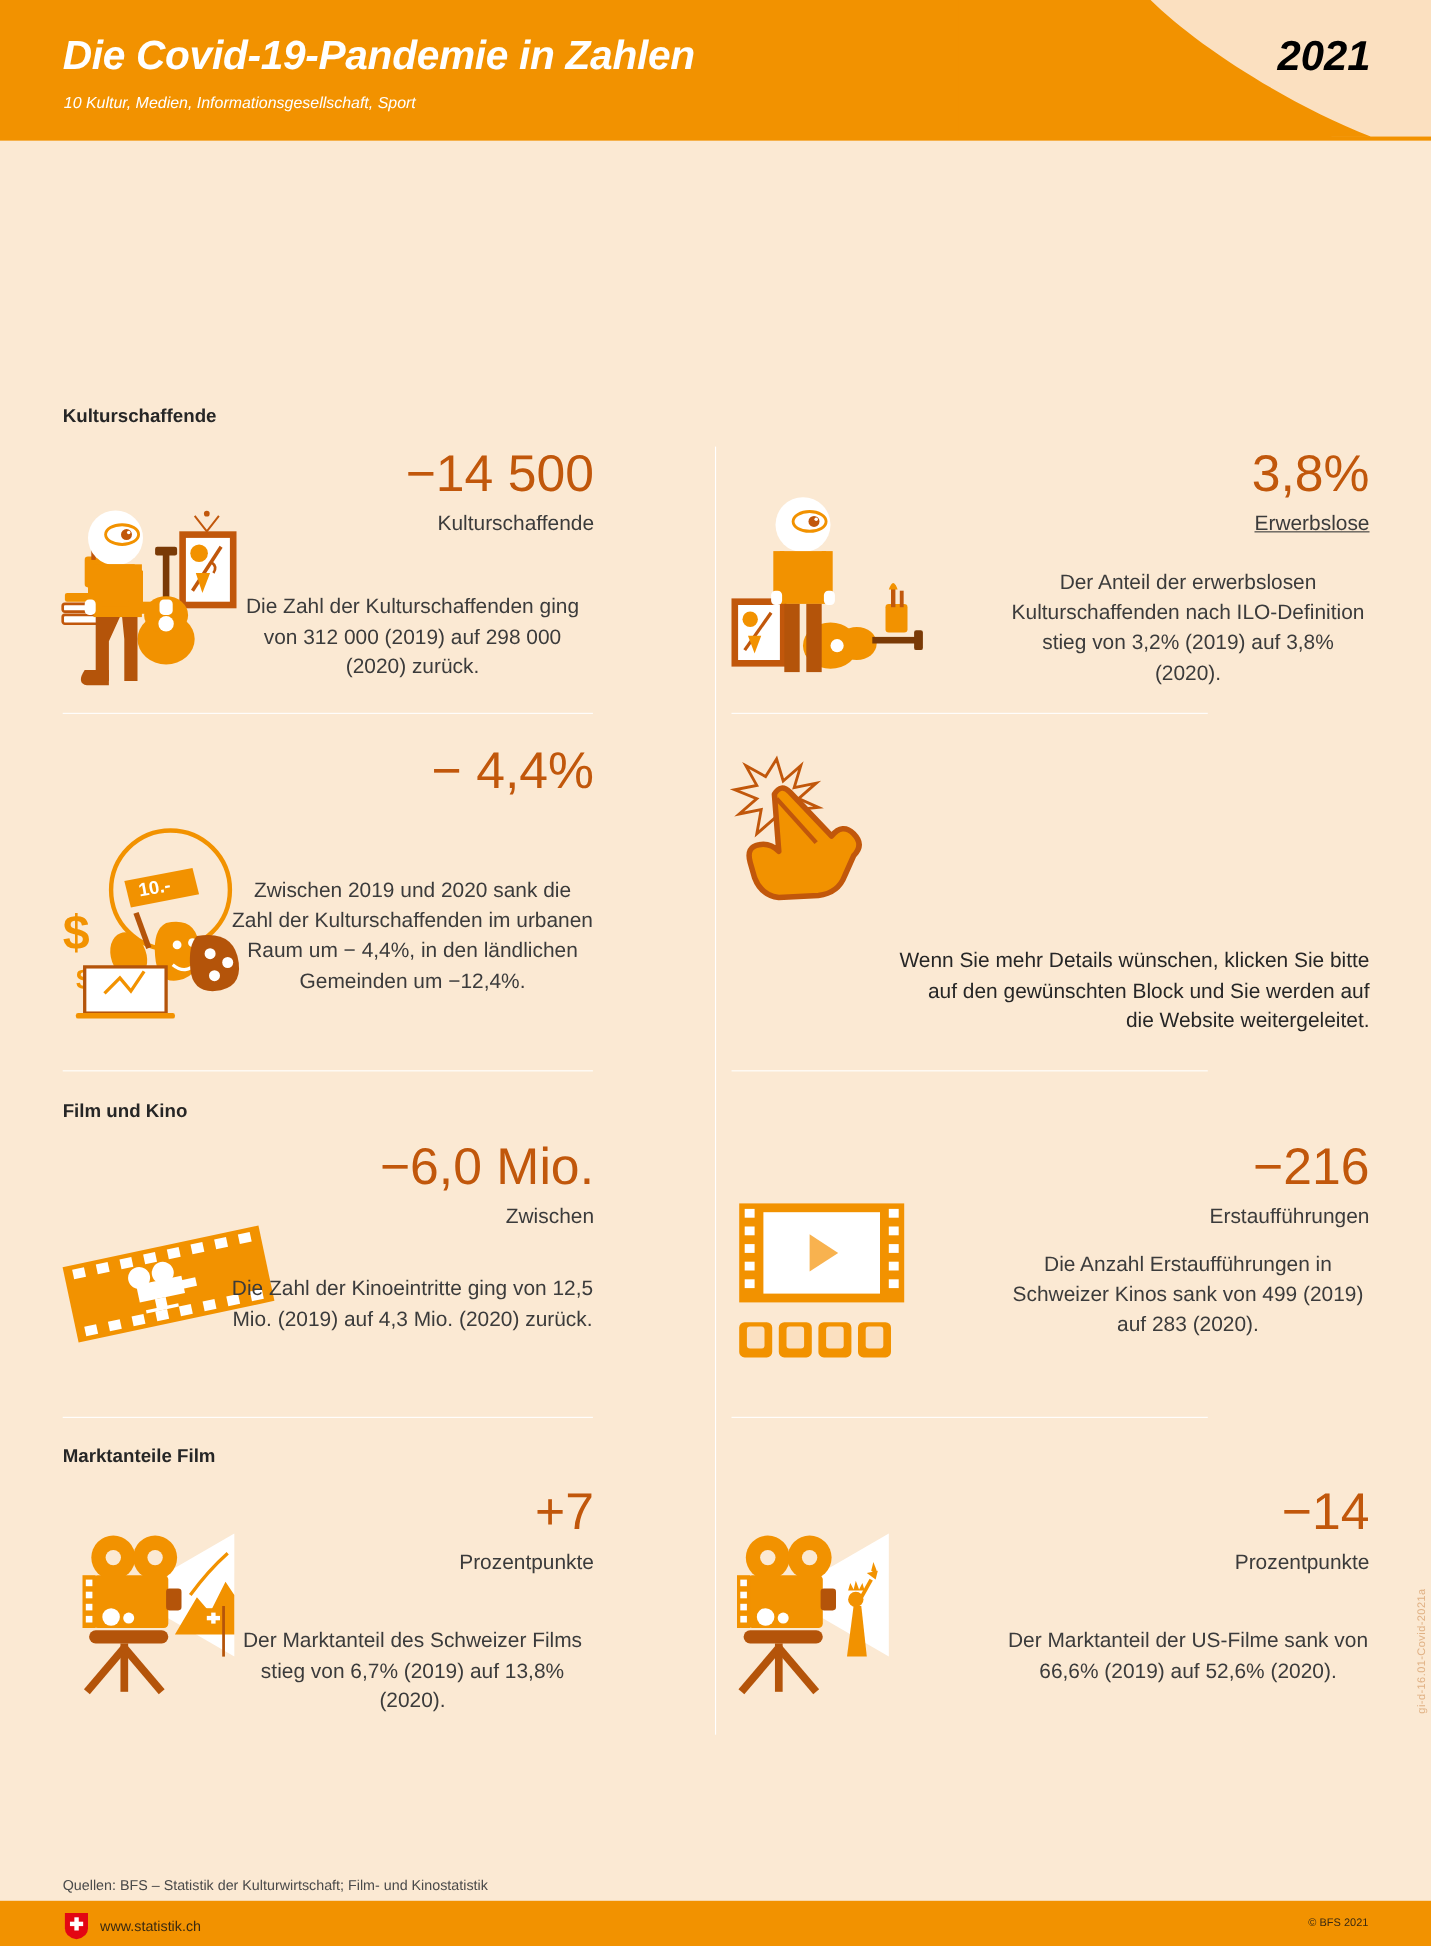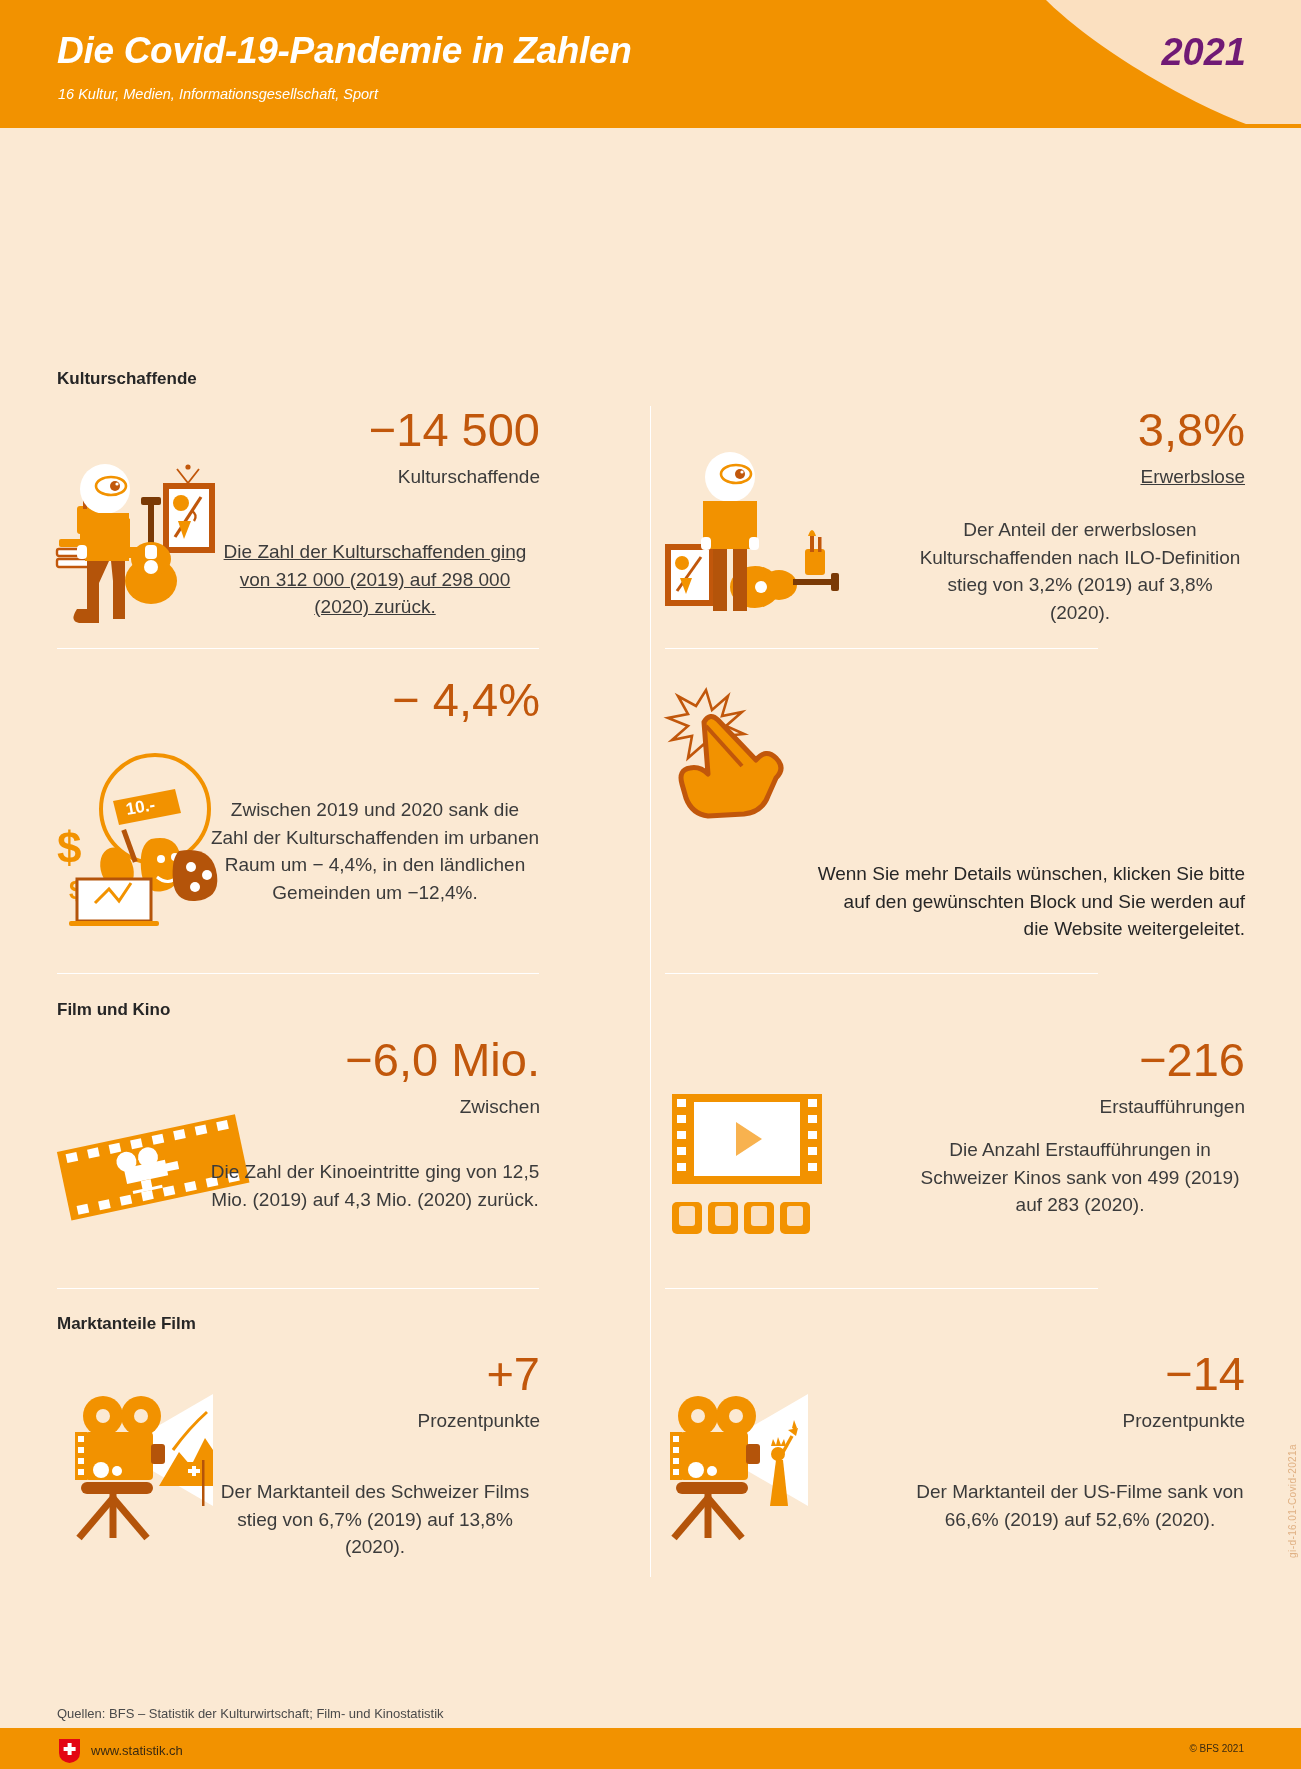--- a/index.html
+++ b/index.html
@@ -41,21 +41,21 @@
     position:absolute;
     left:58px; top:86px;
     color:#ffffff;
     font-size:14.5px;
     font-weight:normal;
     white-space:nowrap;
   }
   .header-year {
     position:absolute;
     right:55px; top:31px;
-    color:#701a75;
+    color:#000000;
     font-size:38px;
     font-weight:bold;
     letter-spacing:0px;
   }
 
   
   .page {
     position:relative;
     width:1301px;
     height:1645px;
@@ -166,21 +166,21 @@
 </head>
 <body>
 
 <div class="header">
   <div class="header-wedge"></div>
   <svg style="position:absolute;right:0;top:0;" width="430" height="124" viewBox="0 0 430 124">
     <path d="M 430 0 L 175 0 C 215 40 300 95 375 124 L 430 124 Z" fill="#fbe0c0"></path>
     <path d="M 175 0 L 0 0 L 0 124 L 375 124 C 300 95 215 40 175 0 Z" fill="#f29200"></path>
   </svg>
   <div class="header-title">Die Covid-19-Pandemie in Zahlen</div>
-  <div class="header-sub">16 Kultur, Medien, Informationsgesellschaft, Sport</div>
+  <div class="header-sub">10 Kultur, Medien, Informationsgesellschaft, Sport</div>
   <div class="header-year">2021</div>
 </div>
 
 <div class="page">
 
   <div class="col-divider"></div>
 
   <div class="sec-label" style="left:57px; top:241px;">Kulturschaffende</div>
 
   <div class="block" style="left:40px; top:278px; width:560px; height:236px;">
@@ -224,21 +224,21 @@
       <rect x="22" y="104" width="10" height="14" rx="4" fill="#fff"></rect>
       <rect x="90" y="104" width="12" height="14" rx="4" fill="#fff"></rect>
 
       <path d="M32 120 l0 58 l12 0 l0 -36 l10 -22 z" fill="#b4540a"></path>
       <path d="M56 120 l14 0 l0 58 l-12 0 l0 -38 z" fill="#b4540a"></path>
       <path d="M22 168 q-8 12 2 14 l20 0 l0 -14 z" fill="#b4540a"></path>
     </svg>
 
     <div class="big" style="position:absolute; right:60px; top:0px;">−14 500</div>
     <div class="unit" style="position:absolute; right:60px; top:55px;">Kulturschaffende</div>
-    <div class="desc" style="position:absolute; right:60px; top:132px; width:330px;text-decoration:underline;">Die Zahl der Kulturschaffenden ging von 312 000 (2019) auf 298 000 (2020) zurück.</div>
+    <div class="desc" style="position:absolute; right:60px; top:132px; width:330px;">Die Zahl der Kulturschaffenden ging von 312 000 (2019) auf 298 000 (2020) zurück.</div>
   </div>
 
   <div class="block" style="left:660px; top:278px; width:585px; height:236px;">
     <svg style="position:absolute; left:-5px; top:33px;" width="185" height="185" viewBox="0 0 185 185">
 
       <rect x="10" y="105" width="50" height="62" fill="#c1570b"></rect>
       <rect x="16" y="111" width="38" height="50" fill="#fff"></rect>
       <circle cx="27" cy="124" r="7" fill="#f29200"></circle>
       <path d="M22 152 L46 118" stroke="#c1570b" stroke-width="3"></path>
       <path d="M25 139 l12 0 l-6 16 z" fill="#f29200"></path>

